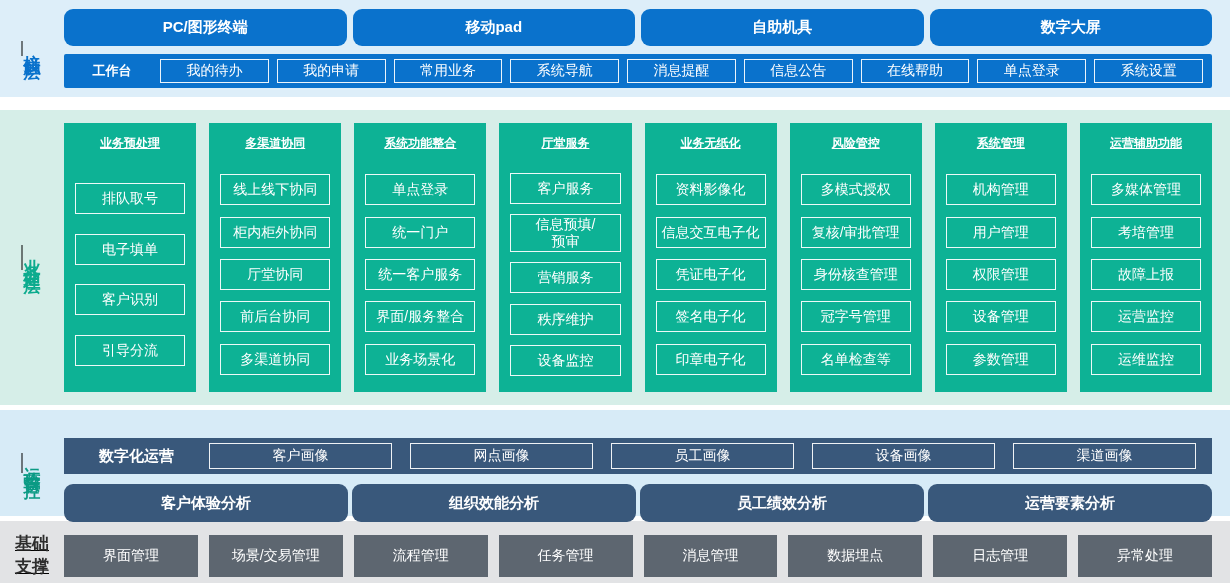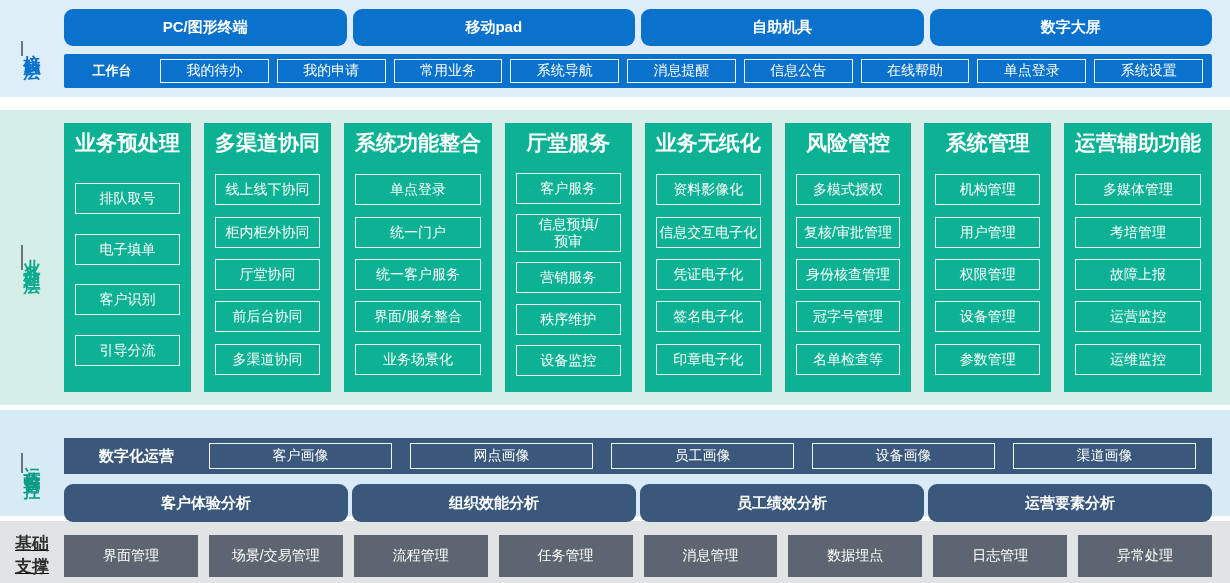--- a/index.html
+++ b/index.html
@@ -51,21 +51,21 @@
     color:#fff; font-size:14px;
     display:flex; align-items:center; justify-content:center;
   }
 
   
   .band-business .content { padding-top:13px; padding-bottom:13px; }
   .columns { display:flex; gap:13px; height:100%; }
   .column { flex:1; background:var(--green); display:flex; flex-direction:column; padding:0 11px 6px; }
   .col-title {
     height:40px; flex:none; display:flex; align-items:center; justify-content:center;
-    color:#fff; font-weight:bold; font-size:21px; white-space:nowrap;
+    color:#fff; font-weight:bold; font-size:12px; white-space:nowrap;text-decoration:underline;
   }
   .col-items { flex:1; display:flex; flex-direction:column; justify-content:space-evenly; }
   .obox {
     border:1px solid rgba(255,255,255,.92); min-height:31px;
     color:#fff; font-size:14px; line-height:1.2; white-space:pre-line; text-align:center;
     display:flex; align-items:center; justify-content:center; padding:1px 2px;
   }
 
   
   .band-operations .content { padding-top:28px; }

